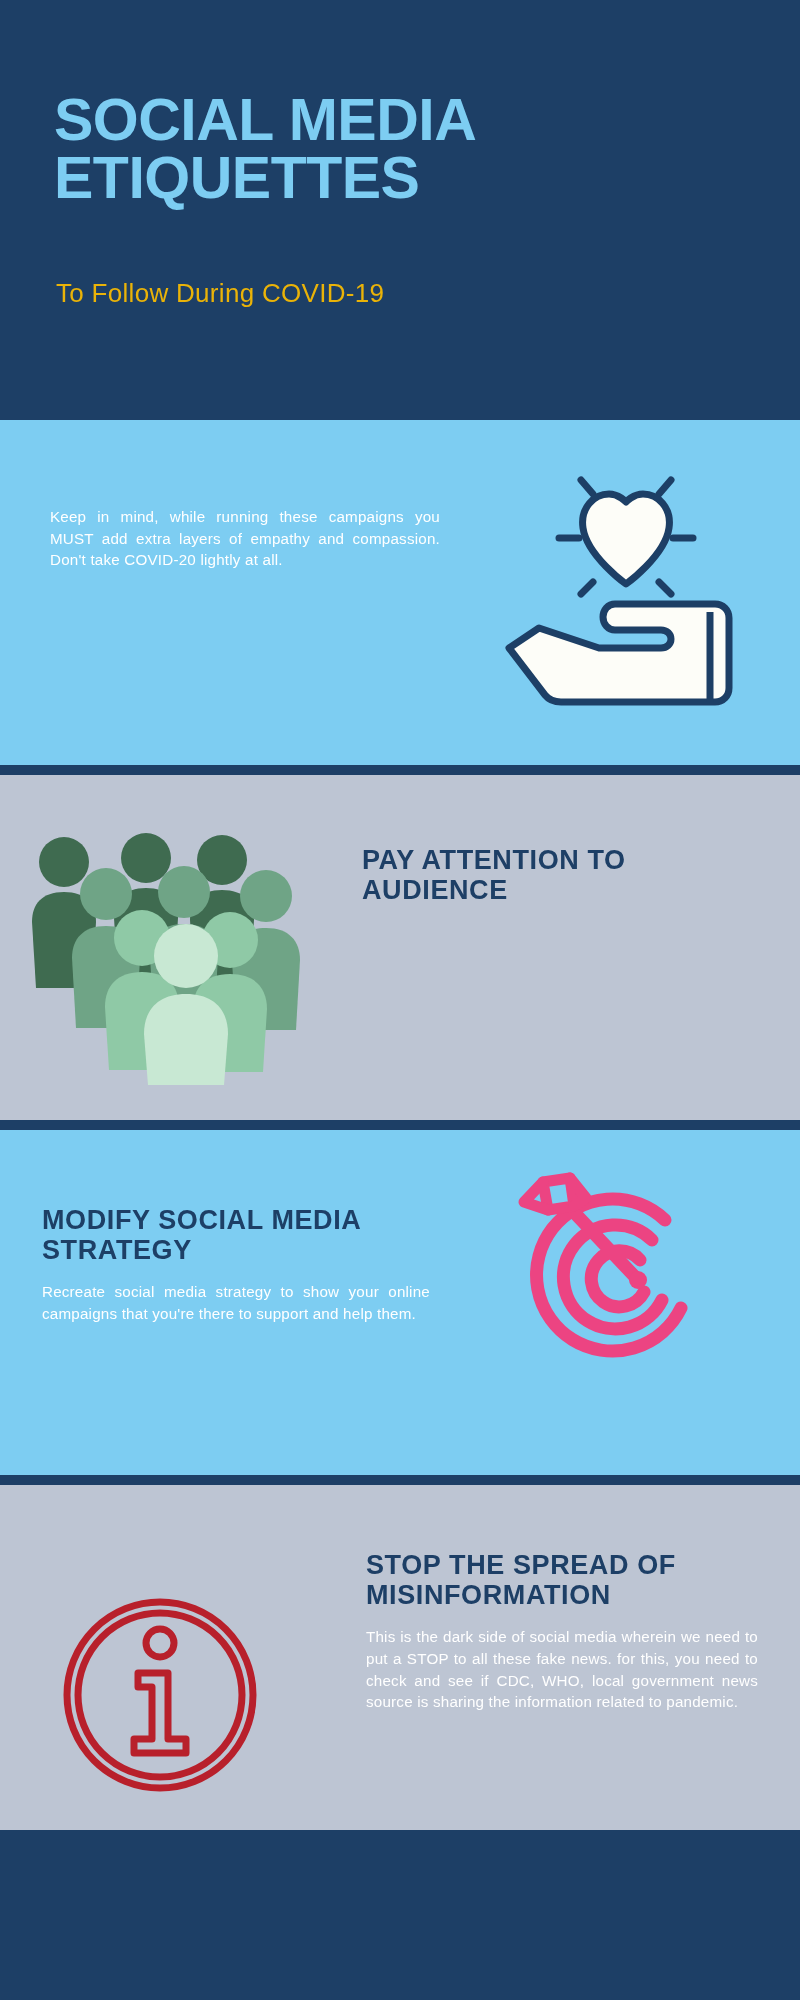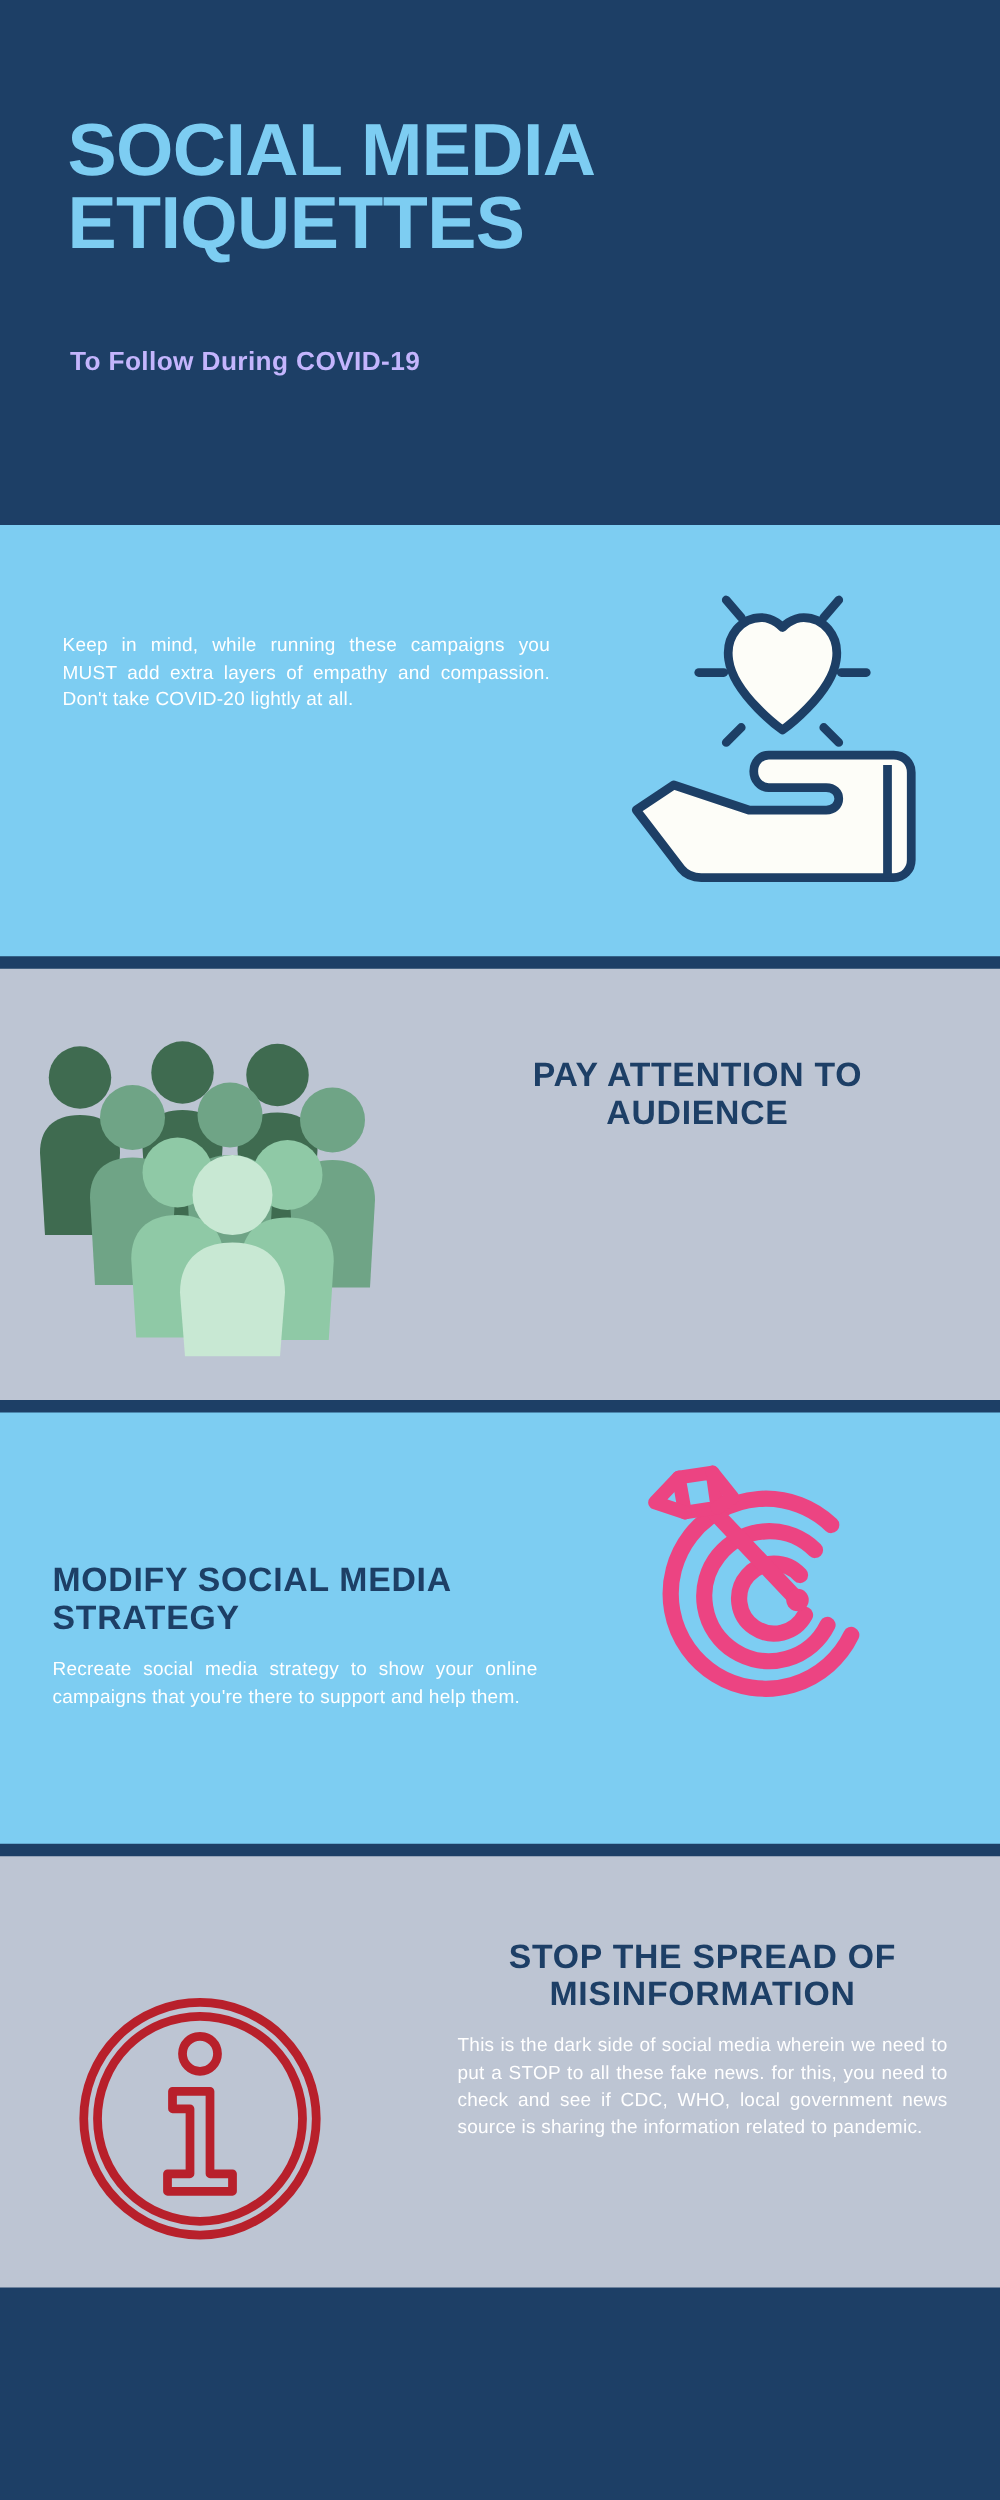--- a/index.html
+++ b/index.html
@@ -35,24 +35,24 @@
     line-height: 0.98;
     font-weight: bold;
     letter-spacing: -0.5px;
     color: #7dcdf2;
     text-transform: uppercase;
   }
   .subtitle {
     position: absolute;
     left: 56px;
     top: 278px;
-    font-size: 21px;
-    font-weight: bold;
+    font-size: 26px;
+    font-weight: normal;
     letter-spacing: 0.3px;
-    color: #c4b5fd;
+    color: #eab308;
   }
 
   
   .band {
     position: absolute;
     left: 0;
     width: 800px;
     overflow: hidden;
   }
   .band.blue { background: #7dcdf2; }
@@ -78,25 +78,25 @@
     text-transform: uppercase;
   }
   .txt p {
     margin-top: 16px;
     font-size: 15.2px;
     line-height: 1.42;
     color: #ffffff;
     text-align: justify;
     letter-spacing: 0.2px;
   }
-  .txt.right-al h2 { text-align: center; }
+  .txt.right-al h2 { text-align: left; }
 
   .t1 { left: 50px;  top: 490px;  width: 390px; }
   .t2 { right: 46px; top: 845px;  width: 392px; }
-  .t3 { left: 42px;  top: 1205px; width: 388px; margin-top: 44px; }
+  .t3 { left: 42px;  top: 1205px; width: 388px; }
   .t4 { right: 42px; top: 1550px; width: 392px; }
 
   .t2 { left: auto; }
   .t4 { left: auto; }
 
   
   .icon {
     position: absolute;
   }
   .ic1 { left: 495px; top: 452px; width: 250px; height: 255px; }

